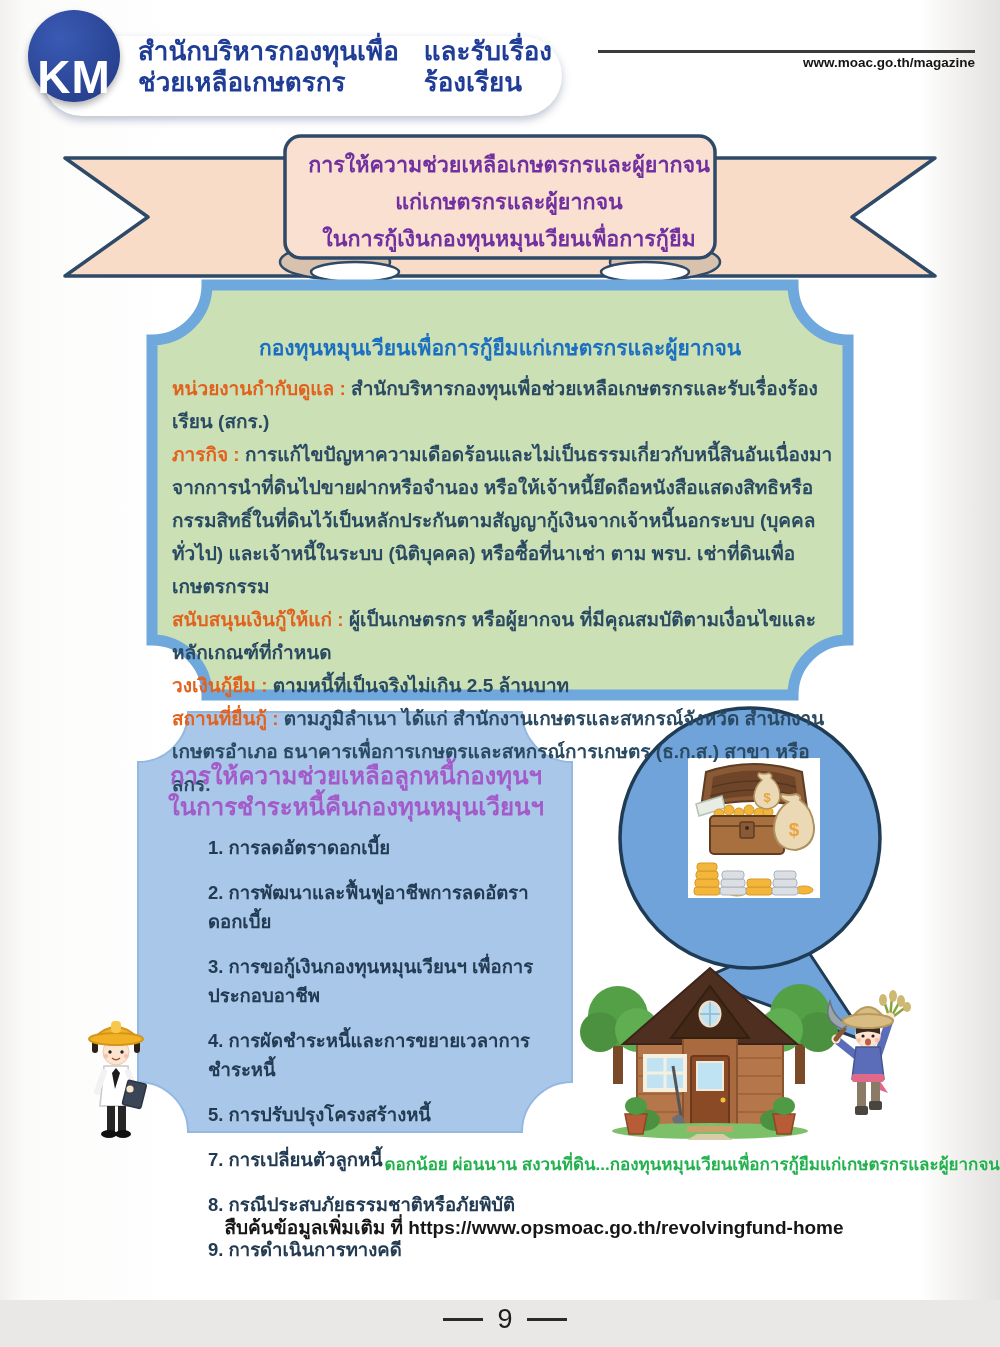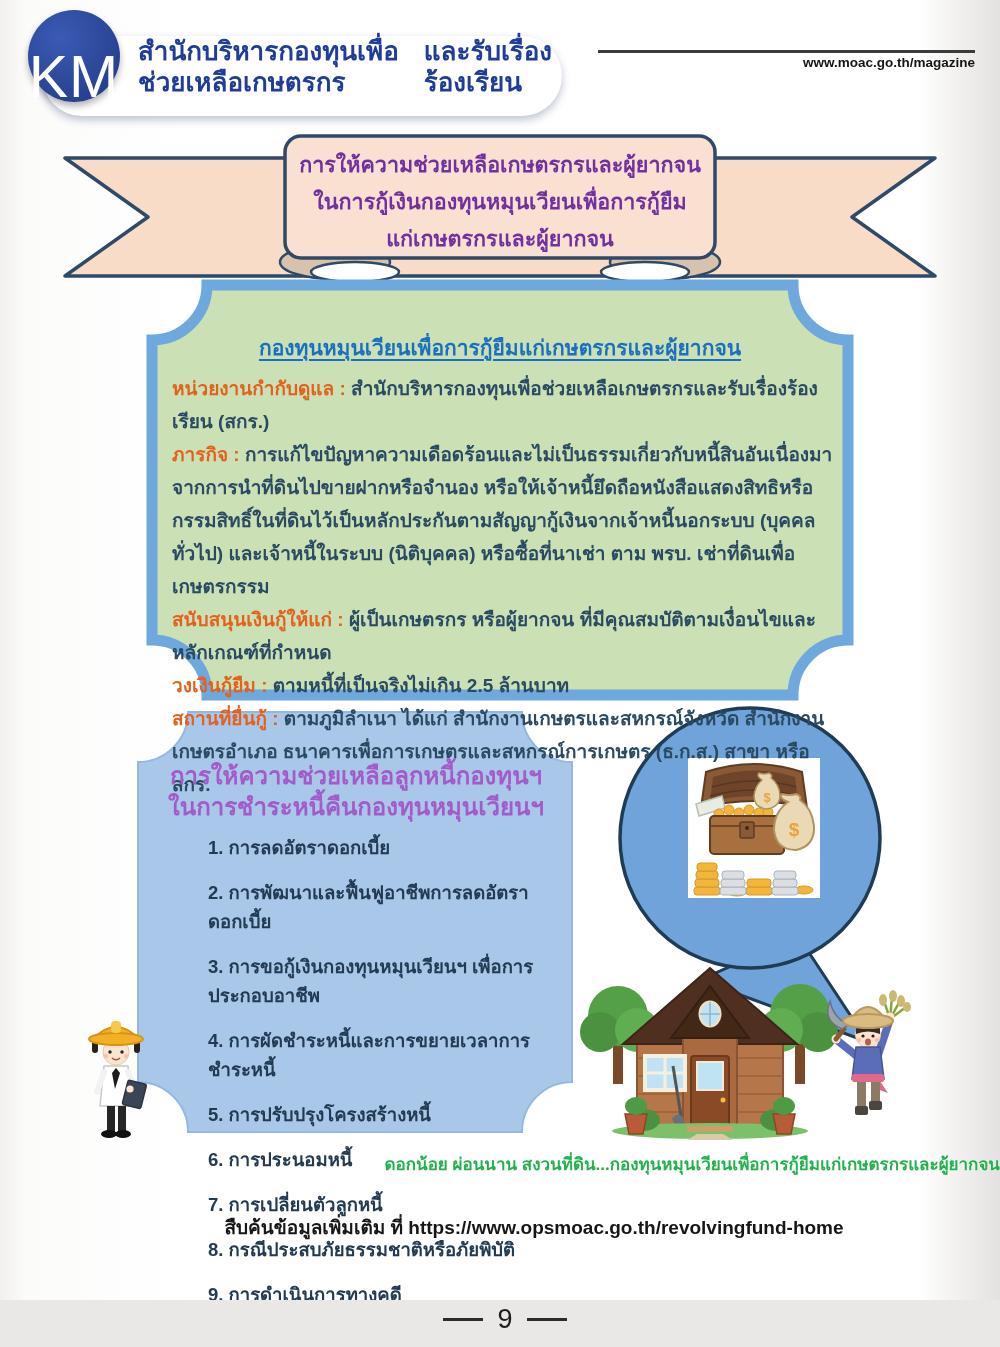--- a/index.html
+++ b/index.html
@@ -7,28 +7,28 @@
   #page{position:relative;width:1000px;height:1347px;overflow:hidden;
     background:linear-gradient(90deg,#f1f0ee 0%,#fbfbfa 2.5%,#ffffff 18%,#ffffff 92%,#efeeec 96.5%,#e3e2e0 100%);}
   .abs{position:absolute;}
   
   .hdr-pill{left:42px;top:36px;width:520px;height:80px;background:#ffffff;border-radius:44px;
     box-shadow:0 4px 8px rgba(40,60,110,.30);display:flex;justify-content:center;padding-left:96px;box-sizing:border-box;}
   .hdr-pill div{color:#1f3c96;font-weight:700;font-size:26px;line-height:31px;}
   .km-circle{left:28px;top:10px;width:92px;height:92px;border-radius:50%;
     background:radial-gradient(circle at 35% 30%,#3a5ab4,#27418f 75%);
     box-shadow:0 4px 7px rgba(0,0,0,.3);display:flex;align-items:center;justify-content:center;}
-  .km-circle span{color:#fff;font-size:59px;font-weight:400;letter-spacing:1px;margin-top:42px;}
+  .km-circle span{color:#fff;font-size:46px;font-weight:700;letter-spacing:1px;margin-top:42px;}
   .site{right:25px;top:26px;font-size:13.5px;color:#141414;font-weight:600;margin-top:29px;}
   .hdr-rule{left:598px;top:50px;width:377px;height:3px;background:#3b3b3b;}
   
-  .ribbon-text{left:285px;top:147px;width:430px;text-align:center;color:#7030a0;font-weight:700;font-size:21.5px;line-height:37px;}
+  .ribbon-text{left:285px;top:147px;width:430px;text-align:center;color:#7030a0;font-weight:700;font-size:21.5px;line-height:37px;padding-left:9px;}
   
   .fund-title{left:152px;top:331px;width:696px;text-align:center;color:#1b6fc0;font-weight:700;font-size:21px;
-    text-decoration:underline;text-underline-offset:4px;}
+    text-underline-offset:4px;}
   .fund-body{left:172px;top:372px;width:662px;font-size:19px;line-height:33px;color:#2a4a62;font-weight:600;}
   .fund-body p{margin:0;}
   .lbl{color:#e2611c;font-weight:700;}
   
   .assist-title{left:140px;top:760px;width:432px;text-align:center;color:#a35bc9;font-weight:700;font-size:24px;line-height:31px;}
   .assist-items{left:192px;top:817px;width:372px;color:#223a52;font-weight:700;font-size:18.5px;line-height:29px;}
   .assist-items div{margin:16px;}
   
   .slogan{left:0;top:1150px;width:1000px;text-align:right;color:#22b14c;font-weight:700;font-size:17px;
     text-shadow:0 0 2px #ffffff;}
@@ -238,22 +238,22 @@
     <div>และรับเรื่องร้องเรียน</div>
   </div>
   <div class="abs km-circle">
     <span>KM</span>
   </div>
   <div class="abs site">www.moac.go.th/magazine</div>
   <div class="abs hdr-rule"></div>
 
   <div class="abs ribbon-text">
     <div>การให้ความช่วยเหลือเกษตรกรและผู้ยากจน</div>
+    <div>แก่เกษตรกรและผู้ยากจน</div>
     <div>ในการกู้เงินกองทุนหมุนเวียนเพื่อการกู้ยืม</div>
-    <div>แก่เกษตรกรและผู้ยากจน</div>
   </div>
 
   <div class="abs fund-title">กองทุนหมุนเวียนเพื่อการกู้ยืมแก่เกษตรกรและผู้ยากจน</div>
   <div class="abs fund-body">
     <p><span class="lbl">หน่วยงานกำกับดูแล :</span><span> สำนักบริหารกองทุนเพื่อช่วยเหลือเกษตรกรและรับเรื่องร้องเรียน (สกร.)</span></p>
     <p><span class="lbl">ภารกิจ :</span><span> การแก้ไขปัญหาความเดือดร้อนและไม่เป็นธรรมเกี่ยวกับหนี้สินอันเนื่องมาจากการนำที่ดินไปขายฝากหรือจำนอง หรือให้เจ้าหนี้ยึดถือหนังสือแสดงสิทธิหรือกรรมสิทธิ์ในที่ดินไว้เป็นหลักประกันตามสัญญากู้เงินจากเจ้าหนี้นอกระบบ (บุคคลทั่วไป) และเจ้าหนี้ในระบบ (นิติบุคคล) หรือซื้อที่นาเช่า ตาม พรบ. เช่าที่ดินเพื่อเกษตรกรรม</span></p>
     <p><span class="lbl">สนับสนุนเงินกู้ให้แก่ :</span><span> ผู้เป็นเกษตรกร หรือผู้ยากจน ที่มีคุณสมบัติตามเงื่อนไขและหลักเกณฑ์ที่กำหนด</span></p>
     <p><span class="lbl">วงเงินกู้ยืม :</span><span> ตามหนี้ที่เป็นจริงไม่เกิน 2.5 ล้านบาท</span></p>
     <p><span class="lbl">สถานที่ยื่นกู้ :</span><span> ตามภูมิลำเนา ได้แก่ สำนักงานเกษตรและสหกรณ์จังหวัด สำนักงานเกษตรอำเภอ ธนาคารเพื่อการเกษตรและสหกรณ์การเกษตร (ธ.ก.ส.) สาขา หรือ สกร.</span></p>
   </div>
@@ -261,21 +261,20 @@
   <div class="abs assist-title">
     <div>การให้ความช่วยเหลือลูกหนี้กองทุนฯ</div>
     <div>ในการชำระหนี้คืนกองทุนหมุนเวียนฯ</div>
   </div>
   <div class="abs assist-items">
     <div>1. การลดอัตราดอกเบี้ย</div>
     <div>2. การพัฒนาและฟื้นฟูอาชีพการลดอัตราดอกเบี้ย</div>
     <div>3. การขอกู้เงินกองทุนหมุนเวียนฯ เพื่อการประกอบอาชีพ</div>
     <div>4. การผัดชำระหนี้และการขยายเวลาการชำระหนี้</div>
     <div>5. การปรับปรุงโครงสร้างหนี้</div>
-    <div>6. การประนอมหนี้</div>
     <div>7. การเปลี่ยนตัวลูกหนี้</div>
     <div>8. กรณีประสบภัยธรรมชาติหรือภัยพิบัติ</div>
     <div>9. การดำเนินการทางคดี</div>
   </div>
 
   <div class="abs slogan">ดอกน้อย ผ่อนนาน สงวนที่ดิน...กองทุนหมุนเวียนเพื่อการกู้ยืมแก่เกษตรกรและผู้ยากจน</div>
   <div class="abs moreinfo">สืบค้นข้อมูลเพิ่มเติม ที่ https://www.opsmoac.go.th/revolvingfund-home</div>
   <div class="abs pagebar"></div>
   <div class="abs pagenum">
     <div class="dash"></div>

